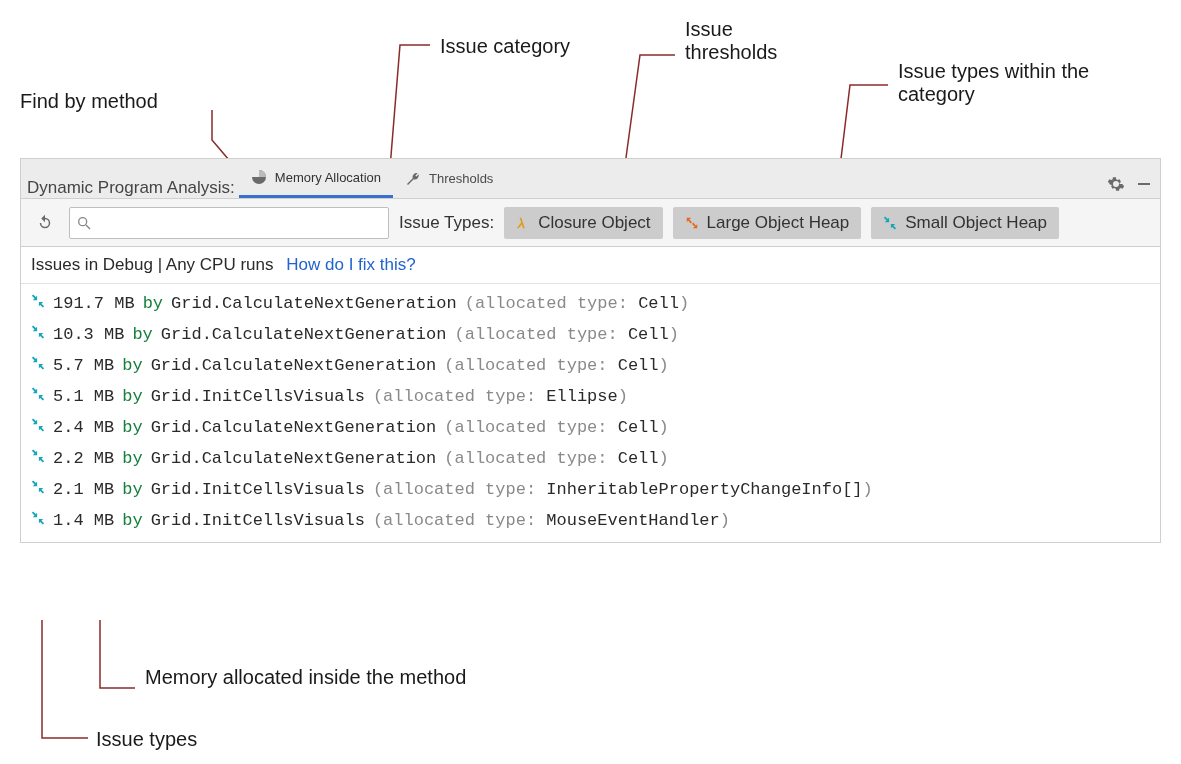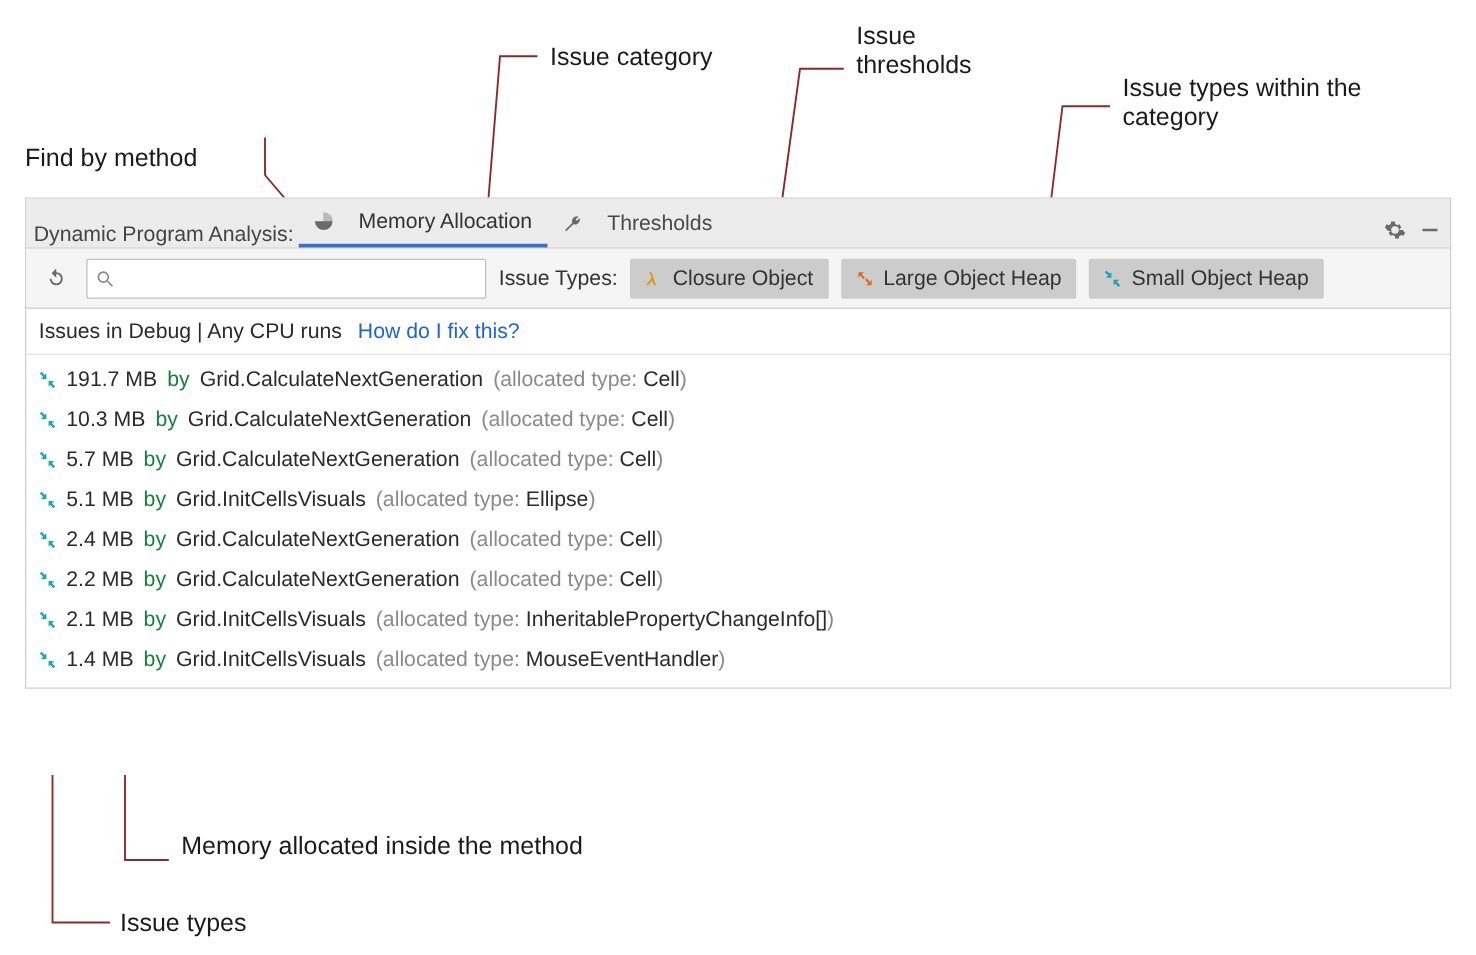--- a/index.html
+++ b/index.html
@@ -34,22 +34,22 @@
     padding-right: 4px;
     font-size: 17px;
   }
   .tab {
     display: flex;
     align-items: center;
     padding: 16px 12px;
     height: 100%;
     color: #4a4a4a;
     cursor: pointer;
-    font-size: 17px;
-    gap: 20px;
+    font-size: 13px;
+    gap: 8px;
   }
   .tab.active {
     border-bottom: 3px solid #3b6fcf;
     color: #333;
   }
   .spacer { flex: 1; }
   .icon-svg { display: block; }
   .gear-btn, .minimize-btn {
     width: 28px;
     height: 28px;
@@ -107,25 +107,25 @@
   .header-row {
     padding: 8px 10px 8px 10px;
     border-bottom: 1px solid #e3e3e3;
     font-size: 17px;
     color: #2a2a2a;
   }
   .header-row a { color: #2164cf; text-decoration: none; margin-left: 8px; cursor:pointer; }
   .list { padding: 4px 0 6px 0; }
   .row {
     display: flex;
-    align-items: center;
     padding: 6px 10px;
     gap: 8px;
     font-size: 17px;
     cursor: pointer;
+    font-family: Liberation Mono, monospace;
   }
   .row .size { color: #2a2a2a; font-weight: 500; }
   .row .by { color: #15803d; }
   .row .method { color: #2a2a2a; }
   .row .alloc-prefix { color: #8a8a8a; }
   .row .alloc-type { color: #2a2a2a; }
   .row .alloc-suffix { color: #8a8a8a; }
 
   
   .annotation {
@@ -146,21 +146,21 @@
     pointer-events: none;
   }
 
   .soh-icon { color:#17a6b8; }
   .loh-icon { color:#e06a1a; }
   .closure-icon { color:#e09a1a; }
 </style>
 </head>
 <body>
 
-<div class="annotation" style="left:20px; top:116px;">Find by method</div>
+<div class="annotation" style="left:20px; top:90px;">Find by method</div>
 <div class="annotation" style="left:440px; top:35px;">Issue category</div>
 <div class="annotation" style="left:685px; top:18px; width:120px;">Issue thresholds</div>
 <div class="annotation" style="left:898px; top:60px; width:200px;">Issue types within the category</div>
 <div class="annotation" style="left:145px; top:666px;">Memory allocated inside the method</div>
 <div class="annotation" style="left:96px; top:728px;">Issue types</div>
 
 <svg class="overlay">
 
   <path class="callout-line" d="M 212 110 L 212 140 L 280 220"></path>
 

